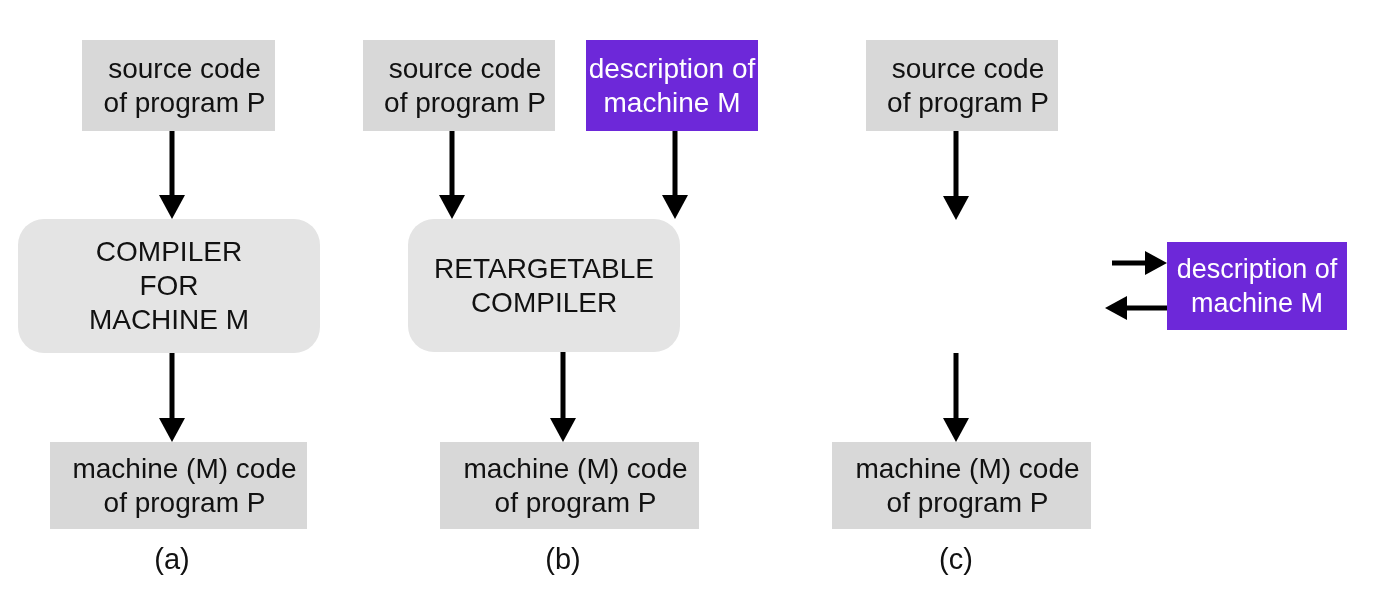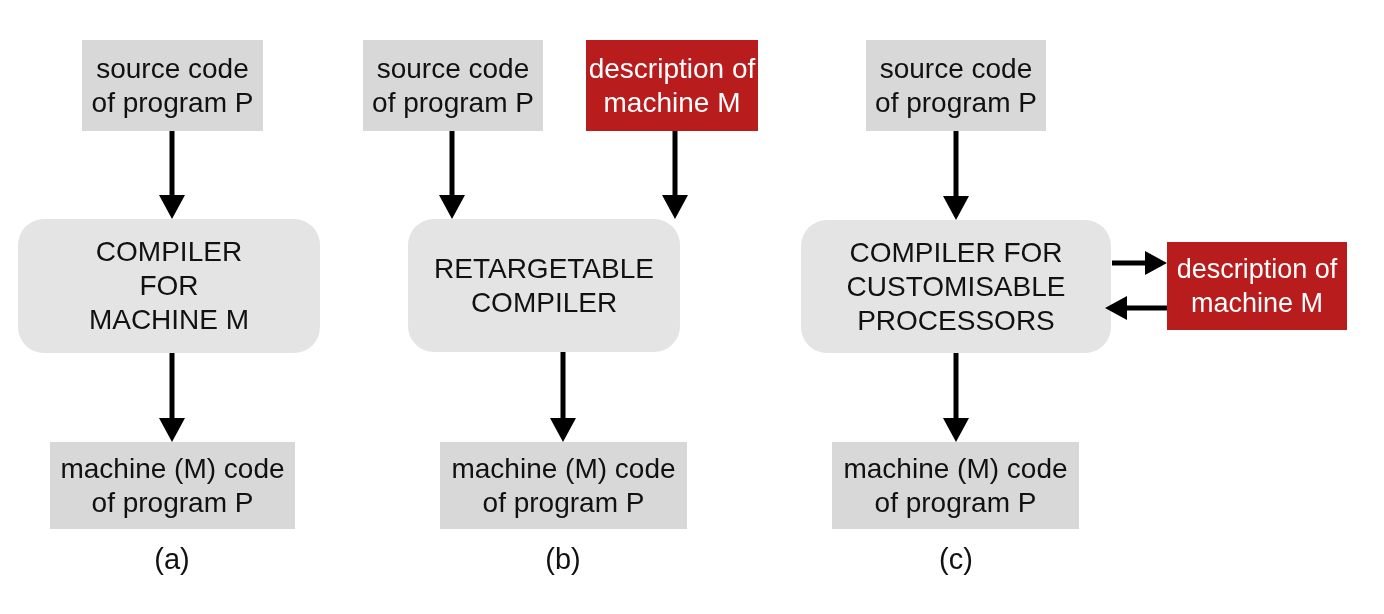--- a/index.html
+++ b/index.html
@@ -12,23 +12,23 @@
     overflow:hidden;
   }
   .box{
     position:absolute;
     display:flex;align-items:center;justify-content:center;
     text-align:center;
     white-space:pre-line;
     font-size:28px;line-height:34px;
     color:#111111;
   }
-  .sq{background:#d8d8d8;}
+  .sq{background:#d8d8d8;padding-left:12px;}
   .rounded{background:#e4e4e4;border-radius:26px;}
-  .dark{background:#b91c1c;color:#ffffff;}
+  .dark{background:#6d28d9;color:#ffffff;}
   .dark.small{font-size:27px;}
   .panel-label{
     position:absolute;
     width:90px;text-align:center;
     font-size:29px;color:#111111;
   }
   
   .varrow{position:absolute;width:26px;}
   .varrow .shaft{
     position:absolute;left:50%;transform:translateX(-50%);
@@ -118,23 +118,20 @@
   <div class="panel-label" style="left:518px;top:543px">(b)</div>
 
   <div class="box sq" style="left:866px;top:40px;width:180px;height:91px">source code
 of program P</div>
 
   <div class="varrow" style="left:943px;top:131px;height:89px">
     <div class="shaft"></div>
     <div class="head"></div>
   </div>
 
-  <div class="box rounded" style="left:801px;top:220px;width:310px;height:133px">COMPILER FOR
-CUSTOMISABLE
-PROCESSORS</div>
 
   <div class="box dark small" style="left:1167px;top:242px;width:180px;height:88px">description of
 machine M</div>
 
   <div class="harrow right" style="left:1112px;top:251px;width:55px">
     <div class="shaft"></div>
     <div class="head"></div>
   </div>
 
   <div class="harrow left" style="left:1105px;top:296px;width:62px">

